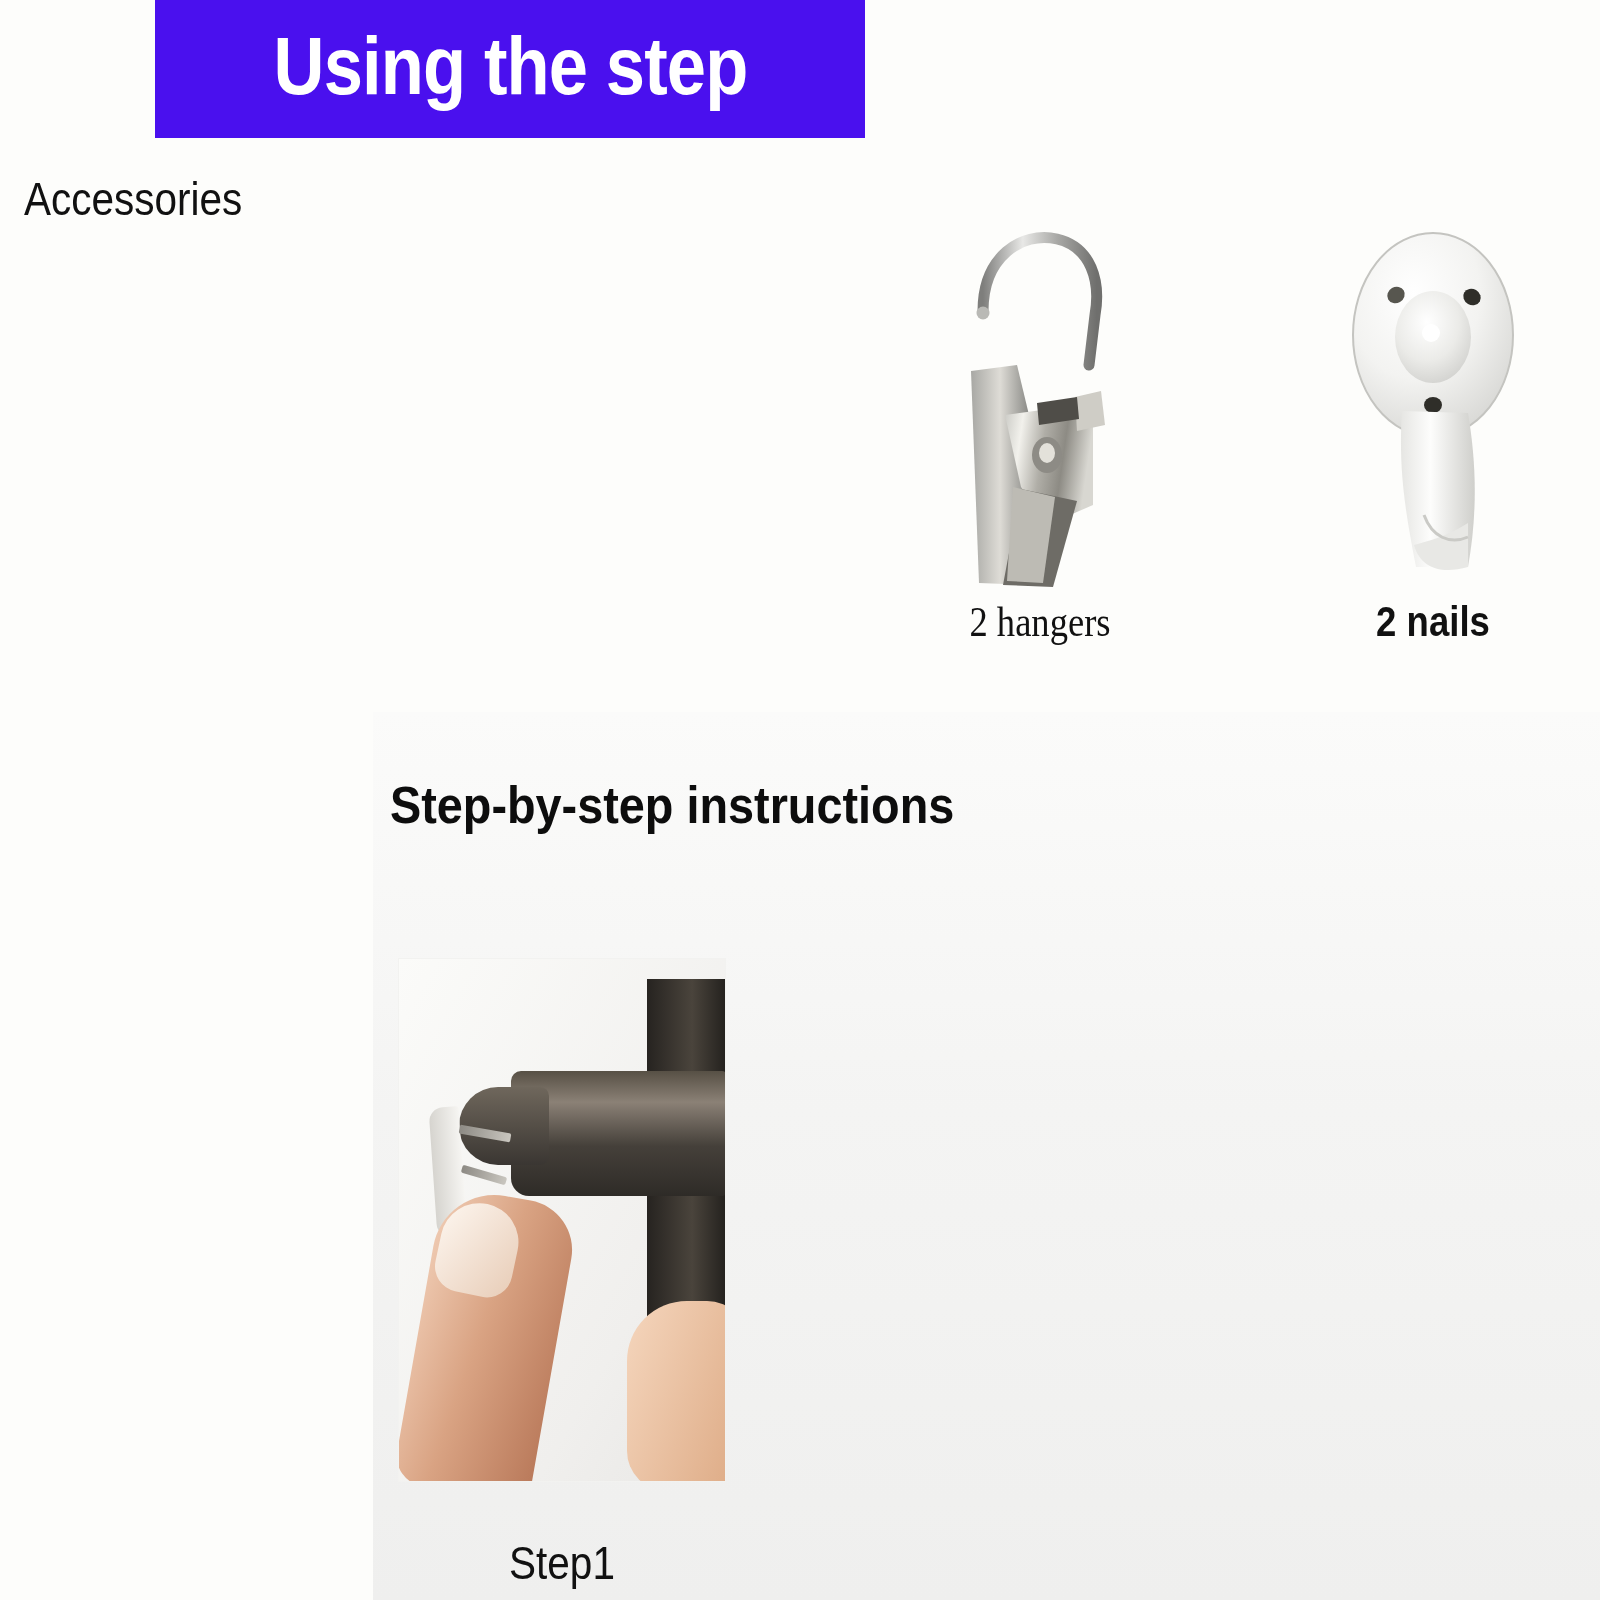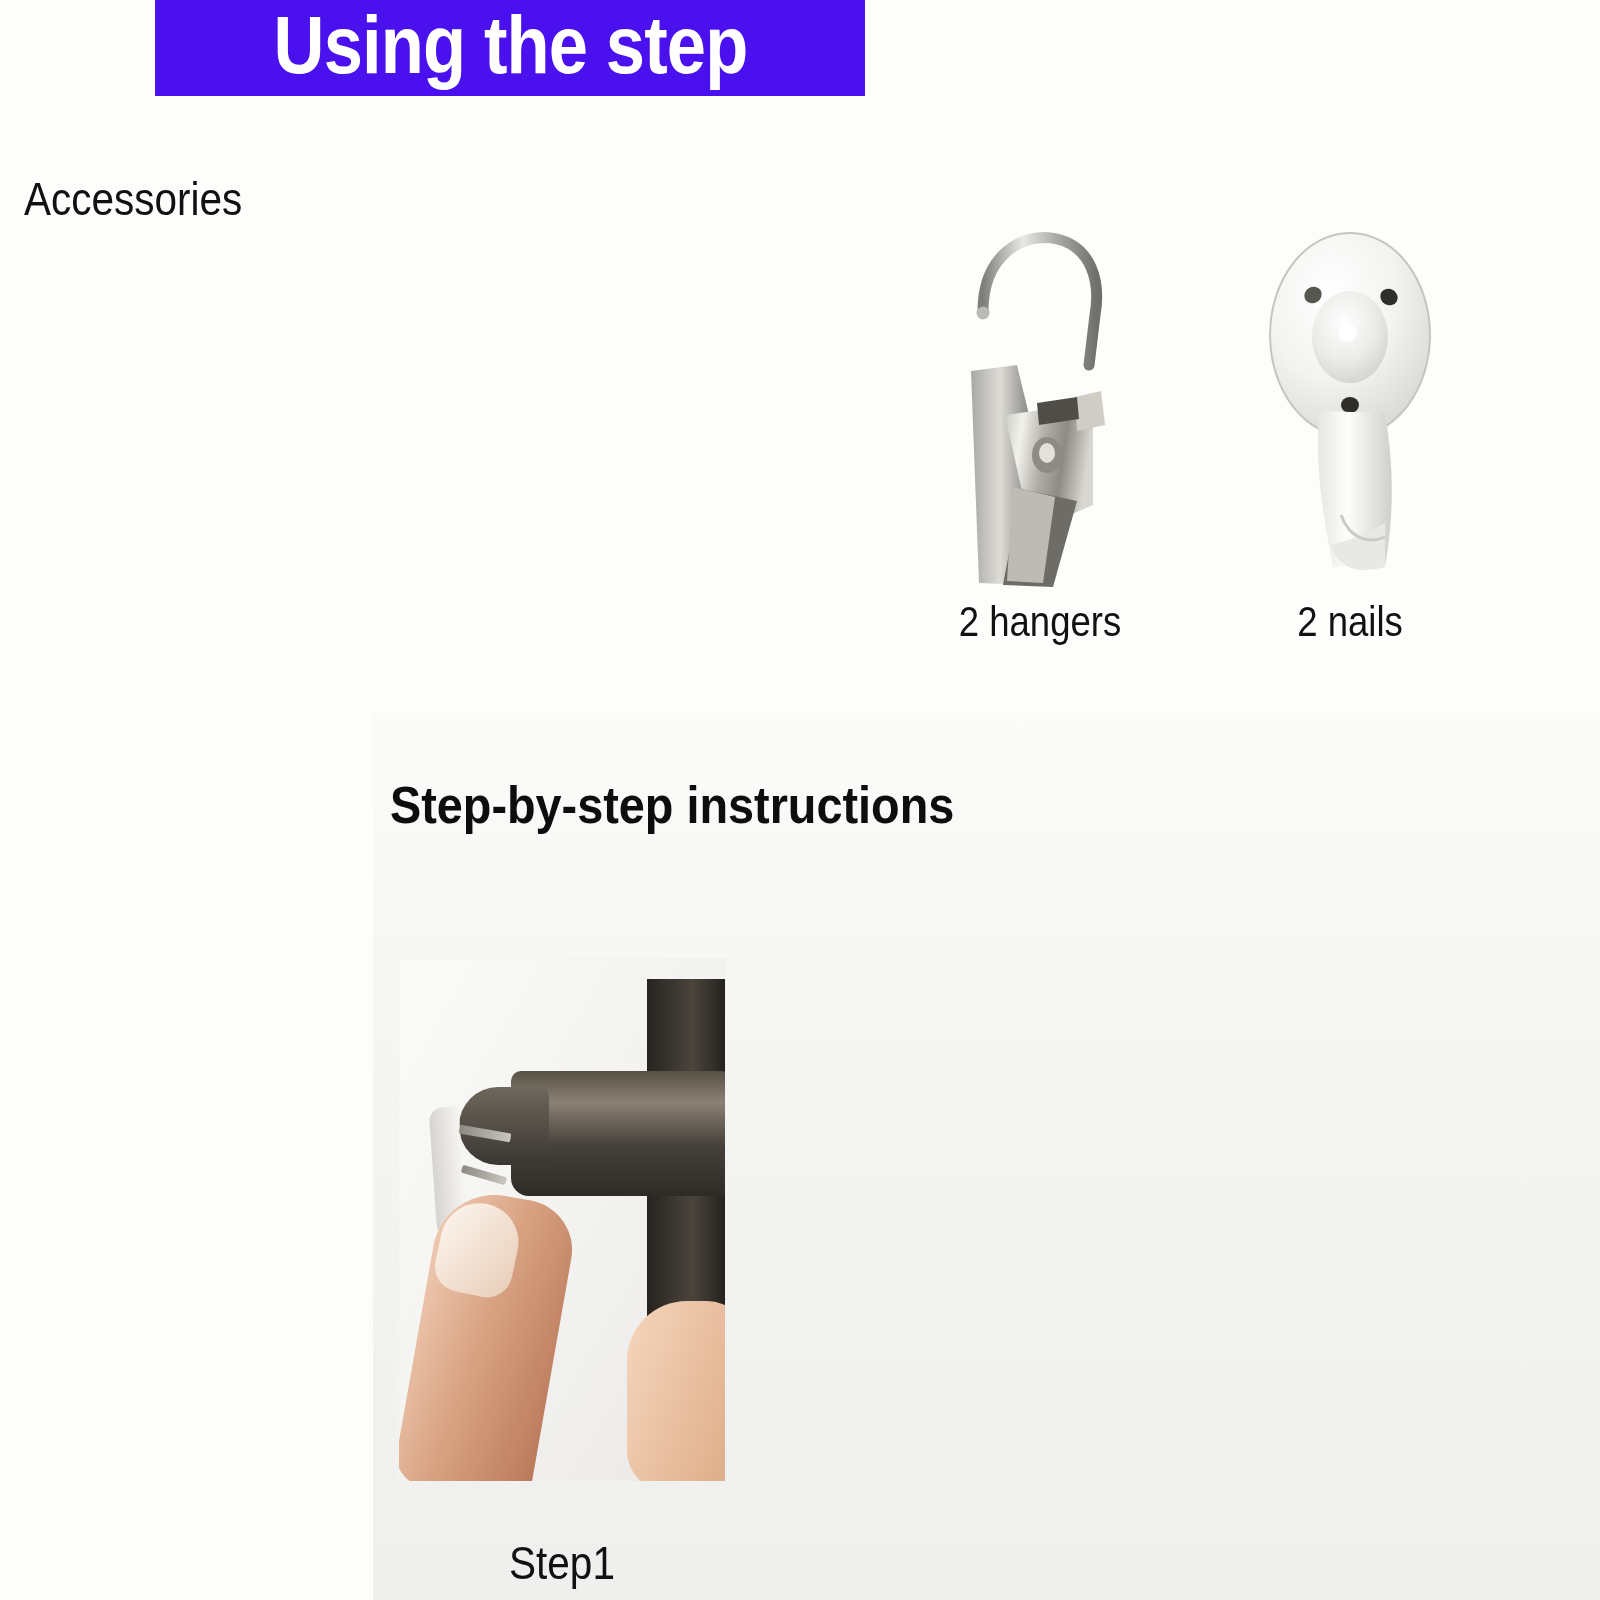--- a/index.html
+++ b/index.html
@@ -14,21 +14,21 @@
     position: relative;
     overflow: hidden;
   }
 
   
   .title-banner {
     position: absolute;
     left: 155px;
     top: 0px;
     width: 710px;
-    height: 96px;
+    height: 138px;
     background: #4a10ee;
     display: flex;
     align-items: center;
     justify-content: center;
   }
   .title-banner .title-text {
     color: #ffffff;
     font-size: 82px;
     font-weight: bold;
     letter-spacing: -1px;
@@ -77,22 +77,22 @@
     top: 382px;
     text-align: center;
     font-size: 43px;
     color: #111111;
     transform: scaleX(0.85);
     white-space: nowrap;
   }
   .acc-label.bold { font-weight: bold; }
 
   #acc-sticky  { left: 300px;  width: 460px; }
-  #acc-hanger  { left: 860px;  width: 360px; }
-  #acc-nails   { left: 1185px; width: 330px; }
+  #acc-hanger  { left: 860px;  width: 360px; font-family: Liberation Serif, serif; }
+  #acc-nails   { left: 1268px; width: 330px; font-weight: bold; }
 
   
   .sticky-pad {
     position: absolute;
     left: 50%;
     top: 18px;
     transform: translateX(-50%);
     width: 322px;
     height: 322px;
     background: linear-gradient(150deg, #fbfbf7 0%, #f3f3ee 55%, #ebebe5 100%);

